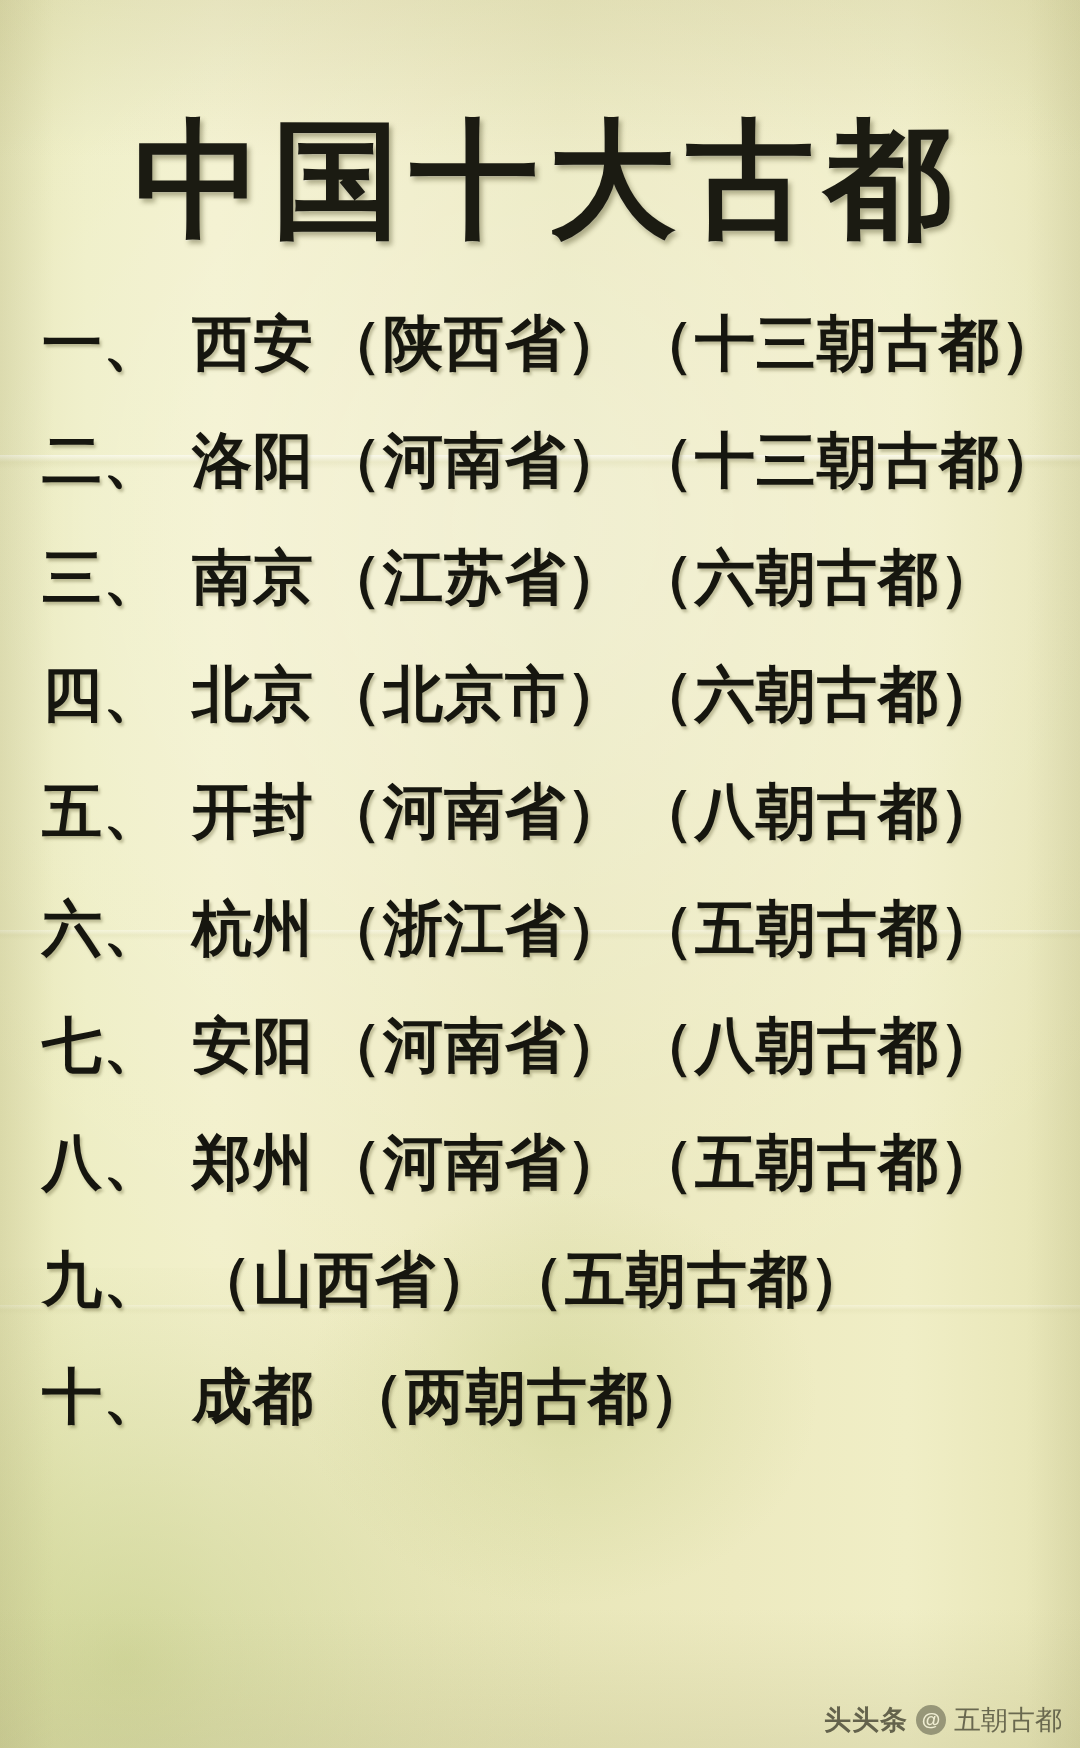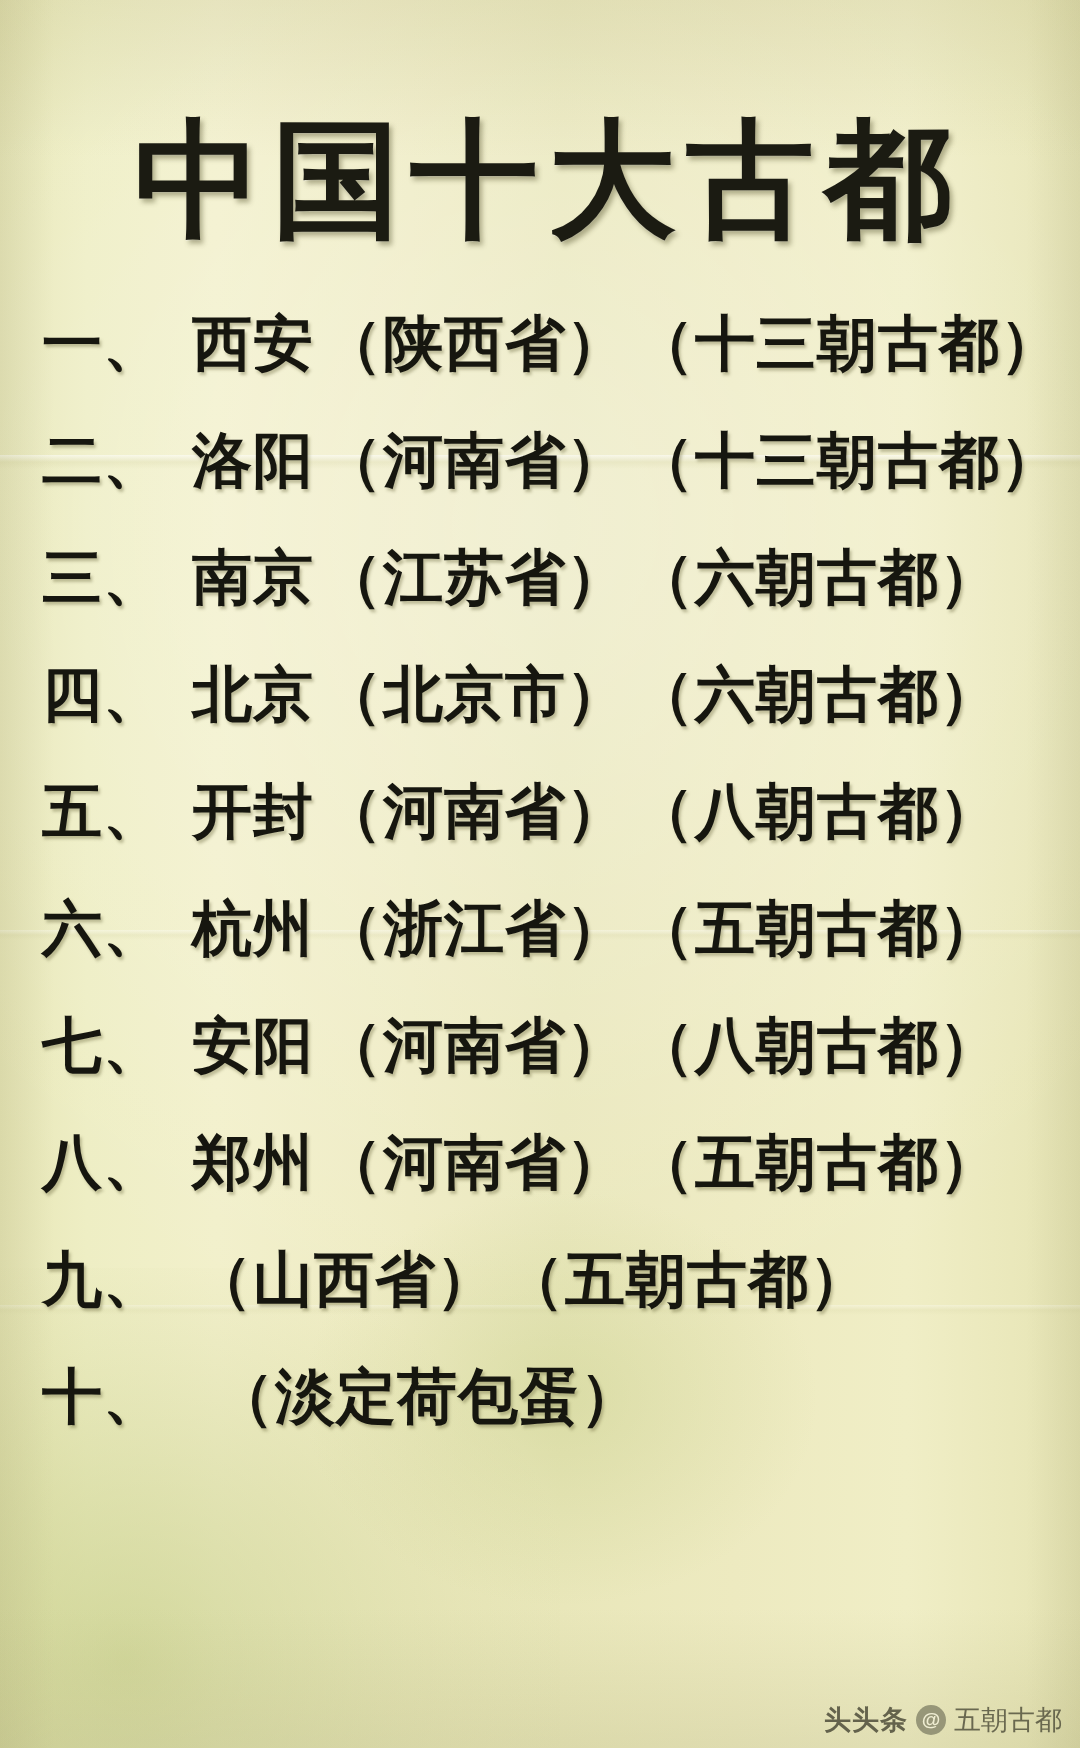--- a/index.html
+++ b/index.html
@@ -251,21 +251,22 @@
     </div>
 
     <div class="row">
       <span class="idx">九、</span>
       <span class="prov">（山西省）</span>
       <span class="dyn">（五朝古都）</span>
     </div>
 
     <div class="row">
       <span class="idx">十、</span>
-      <span class="dyn">（淡定荷包蛋）</span>
+      <span class="city">成都</span>
+      <span class="dyn">（两朝古都）</span>
     </div>
 
   </div>
 
   <div class="watermark">
     <span class="wm-logo">头头条</span>
     <span class="wm-badge">@</span>
     <span class="wm-name">五朝古都</span>
   </div>
 

